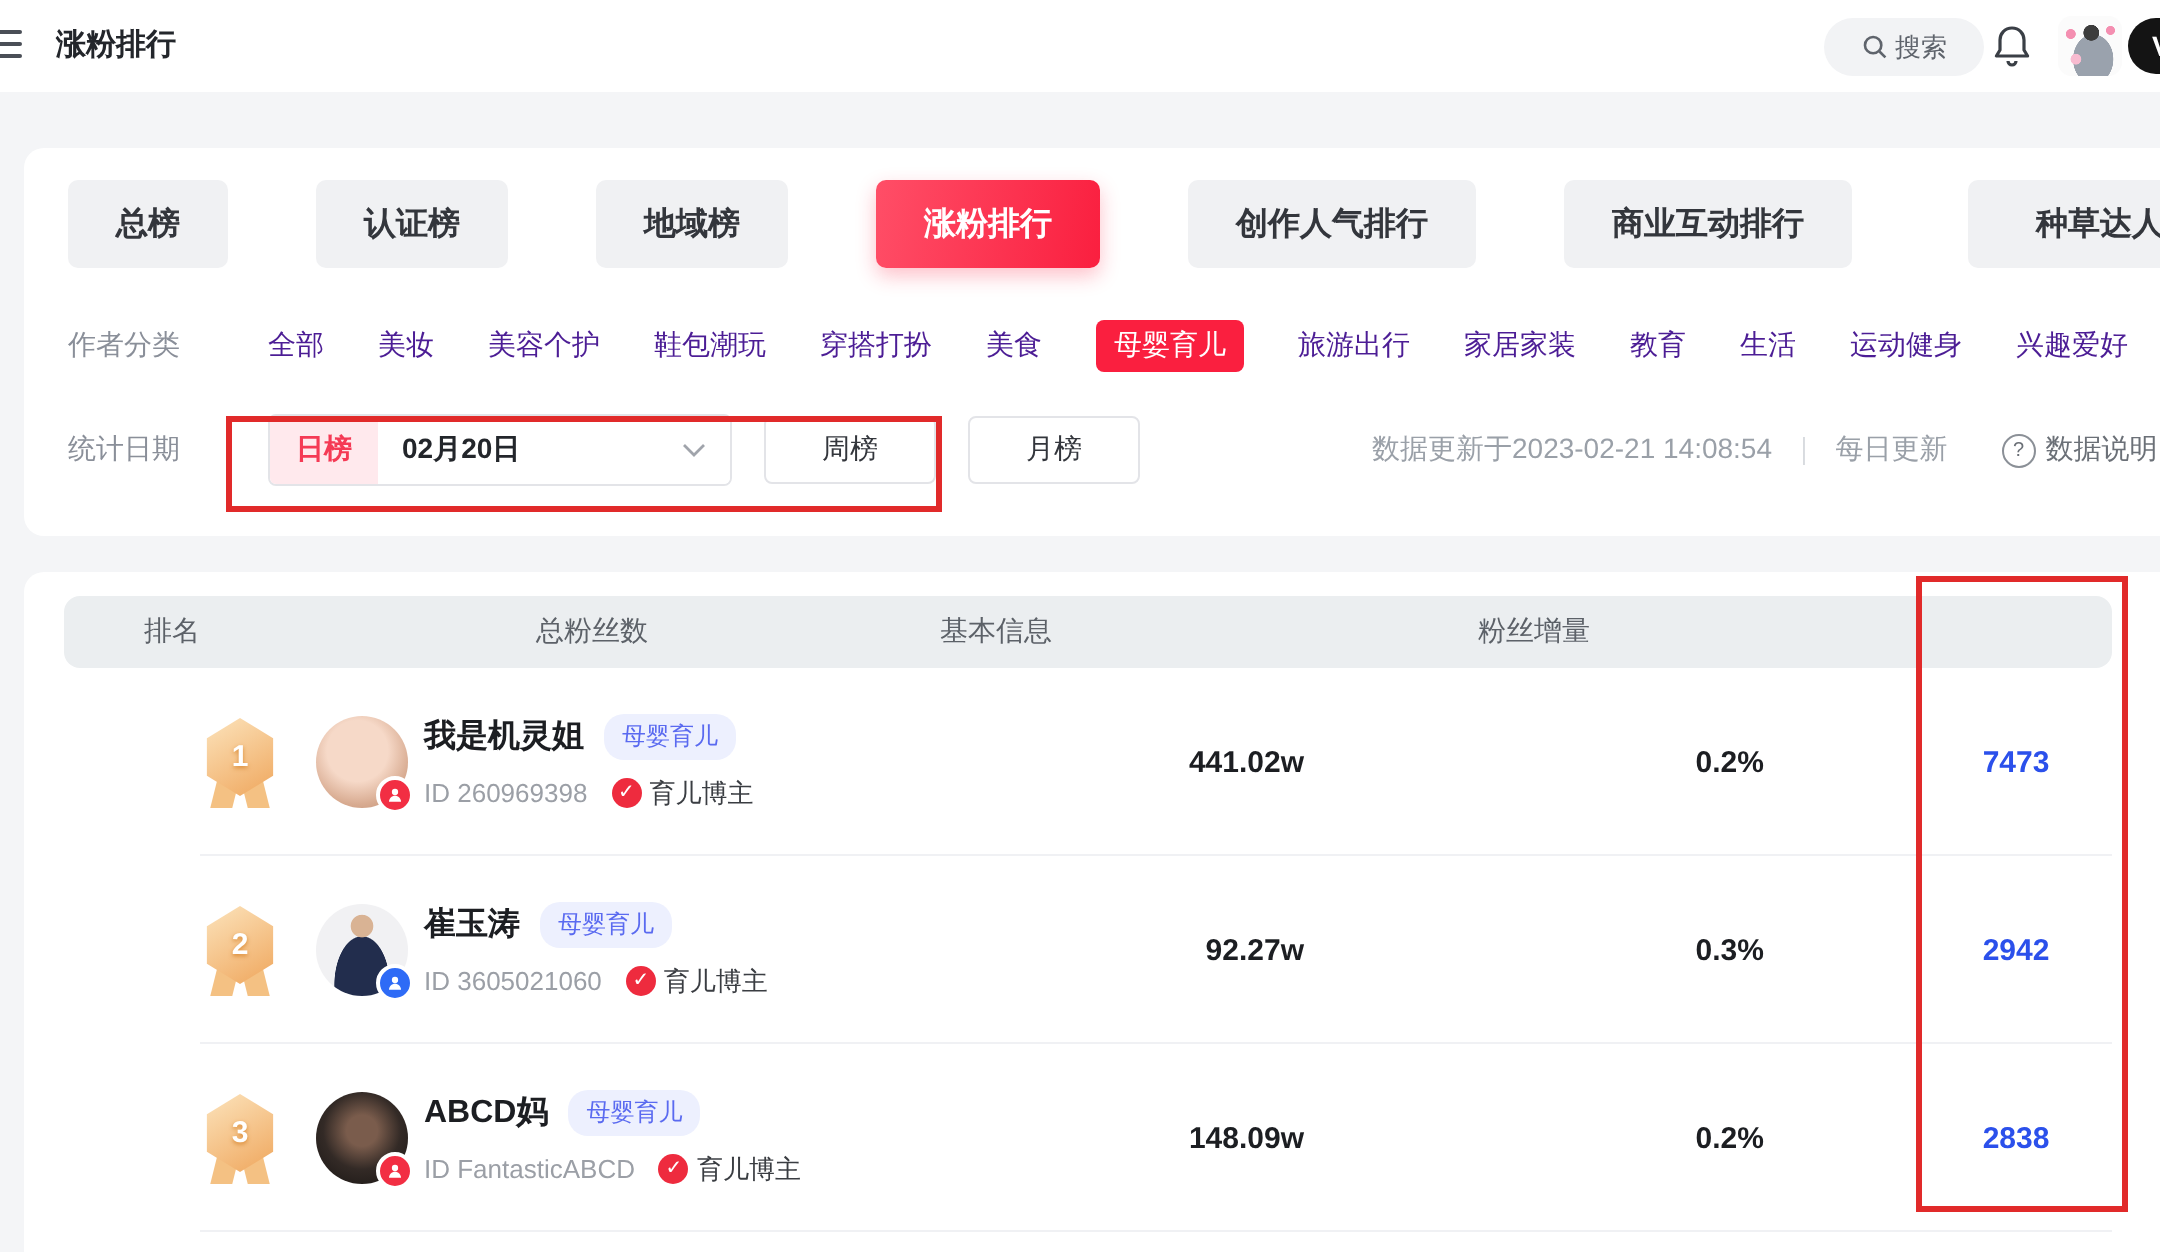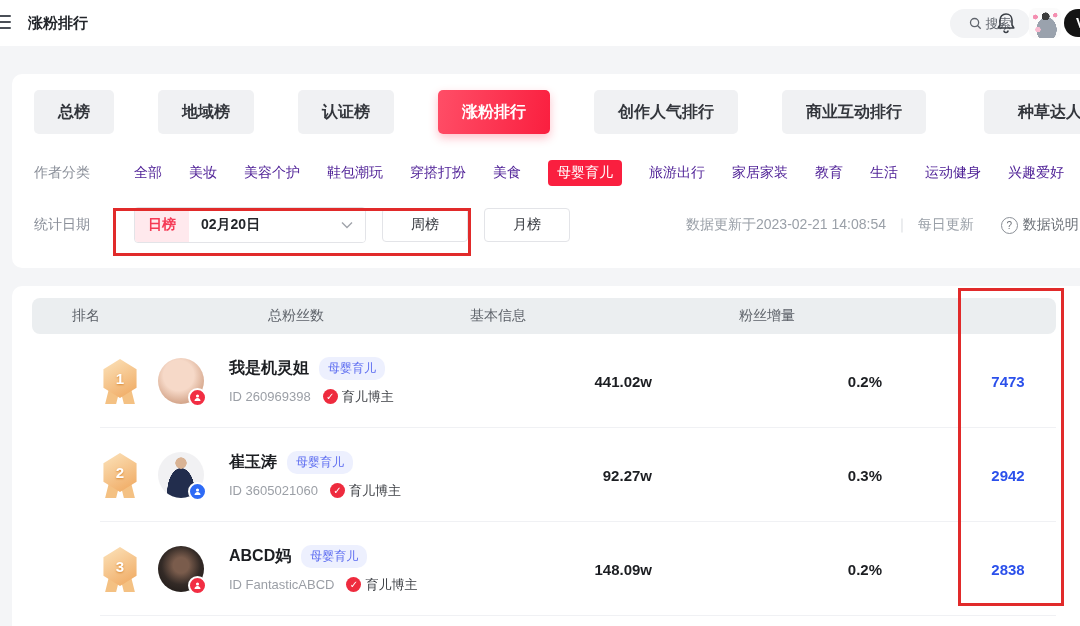--- a/index.html
+++ b/index.html
@@ -7,21 +7,21 @@
     width:1080px;height:626px;position:relative;overflow:hidden;
     background:#f4f5f7;
     font-family:"Liberation Sans","DejaVu Sans",sans-serif;
     color:#1f1f1f;
   }
   
   .topbar{position:absolute;top:0;left:0;right:0;height:46px;background:#fff;display:flex;align-items:center}
   .hamburger{position:absolute;left:-7px;top:15px;width:18px;height:14px;display:flex;flex-direction:column;justify-content:space-between;cursor:pointer}
   .hamburger i{display:block;height:2px;background:#4a4f57;border-radius:1px}
   .page-title{position:absolute;left:28px;top:0;height:46px;line-height:46px;font-size:15px;font-weight:bold;color:#23262b}
-  .search-pill{position:absolute;left:950px;top:9px;width:80px;height:29px;border:none;border-radius:15px;background:#f2f3f5;color:#5f646c;font-size:13px;display:flex;align-items:center;justify-content:center;gap:4px;cursor:pointer;font-family:inherit}
+  .search-pill{position:absolute;left:912px;top:9px;width:80px;height:29px;border:none;border-radius:15px;background:#f2f3f5;color:#5f646c;font-size:13px;display:flex;align-items:center;justify-content:center;gap:4px;cursor:pointer;font-family:inherit}
   .bell{position:absolute;left:995px;top:11px;width:22px;height:24px;cursor:pointer}
   .avatar-illustration{position:absolute;left:1029px;top:8px;width:32px;height:30px;border-radius:7px;cursor:pointer;
     background:
       radial-gradient(circle at 52% 28%,#3c3c3c 0 14%,rgba(0,0,0,0) 15%),
       radial-gradient(circle at 20% 30%,#f48fb1 0 7%,rgba(0,0,0,0) 8%),
       radial-gradient(circle at 82% 24%,#f48fb1 0 6%,rgba(0,0,0,0) 7%),
       radial-gradient(circle at 28% 72%,#f8bbd0 0 8%,rgba(0,0,0,0) 9%),
       radial-gradient(ellipse at 55% 72%,#9aa2ad 0 40%,rgba(0,0,0,0) 41%),
       #fbfbfb}
   .vip-pill{position:absolute;left:1064px;top:9px;width:46px;height:28px;border-radius:14px;background:#141414;color:#fff;font-weight:bold;font-size:14px;line-height:28px;padding-left:12px;box-sizing:border-box;cursor:pointer}
@@ -65,21 +65,21 @@
   .medal .hex{position:absolute;top:1px;left:2px;width:36px;height:39px;background:linear-gradient(150deg,#fce4bd,#efa65c);clip-path:polygon(50% 0,96% 26%,96% 74%,50% 100%,4% 74%,4% 26%);display:flex;align-items:center;justify-content:center}
   .medal .hex b{color:#fff;font-size:15px;text-shadow:0 1px 2px rgba(214,132,44,.9)}
   .col-info{display:flex;align-items:center}
   .av{width:46px;height:46px;border-radius:50%;position:relative;margin-left:18px;flex:none}
   .av1{background:radial-gradient(circle at 45% 38%,#f6d9c8 0 40%,#d8ab91 70%,#b9886d)}
   .av2{background:radial-gradient(circle at 50% 24%,#d9b394 0 13%,rgba(0,0,0,0) 14%),radial-gradient(ellipse at 50% 88%,#222d4d 0 42%,rgba(0,0,0,0) 43%),#f1f1f3}
   .av3{background:radial-gradient(circle at 50% 42%,#7a5c4c 0 22%,#332a26 55%,#171412)}
   .corner{position:absolute;right:-3px;bottom:-3px;width:15px;height:15px;border-radius:50%;border:2px solid #fff;display:flex;align-items:center;justify-content:center}
   .corner.red{background:#f22e43}
   .corner.blue{background:#2e6bf6}
-  .who{margin-left:25px}
+  .who{margin-left:8px}
   .line1{display:flex;align-items:center}
   .uname{font-size:16px;font-weight:bold;color:#1c1e22}
   .tag{margin-left:10px;background:#edf0fe;color:var(--tag-blue,#5a6af0);font-size:12px;padding:3px 9px;border-radius:10px;cursor:pointer}
   .line2{display:flex;align-items:center;margin-top:8px}
   .uid{font-size:13px;color:#9b9fa6}
   .vbadge{display:flex;align-items:center;gap:4px;margin-left:12px}
   .vcheck{width:15px;height:15px;border-radius:50%;background:#ee2b3e;color:#fff;font-size:10px;font-weight:bold;display:flex;align-items:center;justify-content:center}
   .vtext{font-size:13px;color:#3a3d42}
   .col-num{text-align:right;font-size:15px;font-weight:bold;color:#1c1e22}
   .col-gain{text-align:center;font-size:15px;font-weight:bold;color:var(--gain-blue,#2b50eb);cursor:pointer}
@@ -111,22 +111,22 @@
         <path d="M9 19.5a2 2 0 0 0 4 0" fill="none" stroke="#3a3f46" stroke-width="1.6"></path>
       </svg>
   </div>
   <div class="avatar-illustration"></div>
   <div class="vip-pill">V</div>
 </header>
 
 <section class="card card-filters">
   <div class="tab-row">
     <button class="tab">总榜</button>
+    <button class="tab">认证榜</button>
     <button class="tab">地域榜</button>
-    <button class="tab">认证榜</button>
     <button class="tab active">涨粉排行</button>
     <button class="tab">创作人气排行</button>
     <button class="tab">商业互动排行</button>
     <button class="tab last">种草达人榜</button>
   </div>
 
   <div class="filter-row">
     <span class="filter-label">作者分类</span>
     <div class="cat-list">
       <span class="cat">全部</span>

